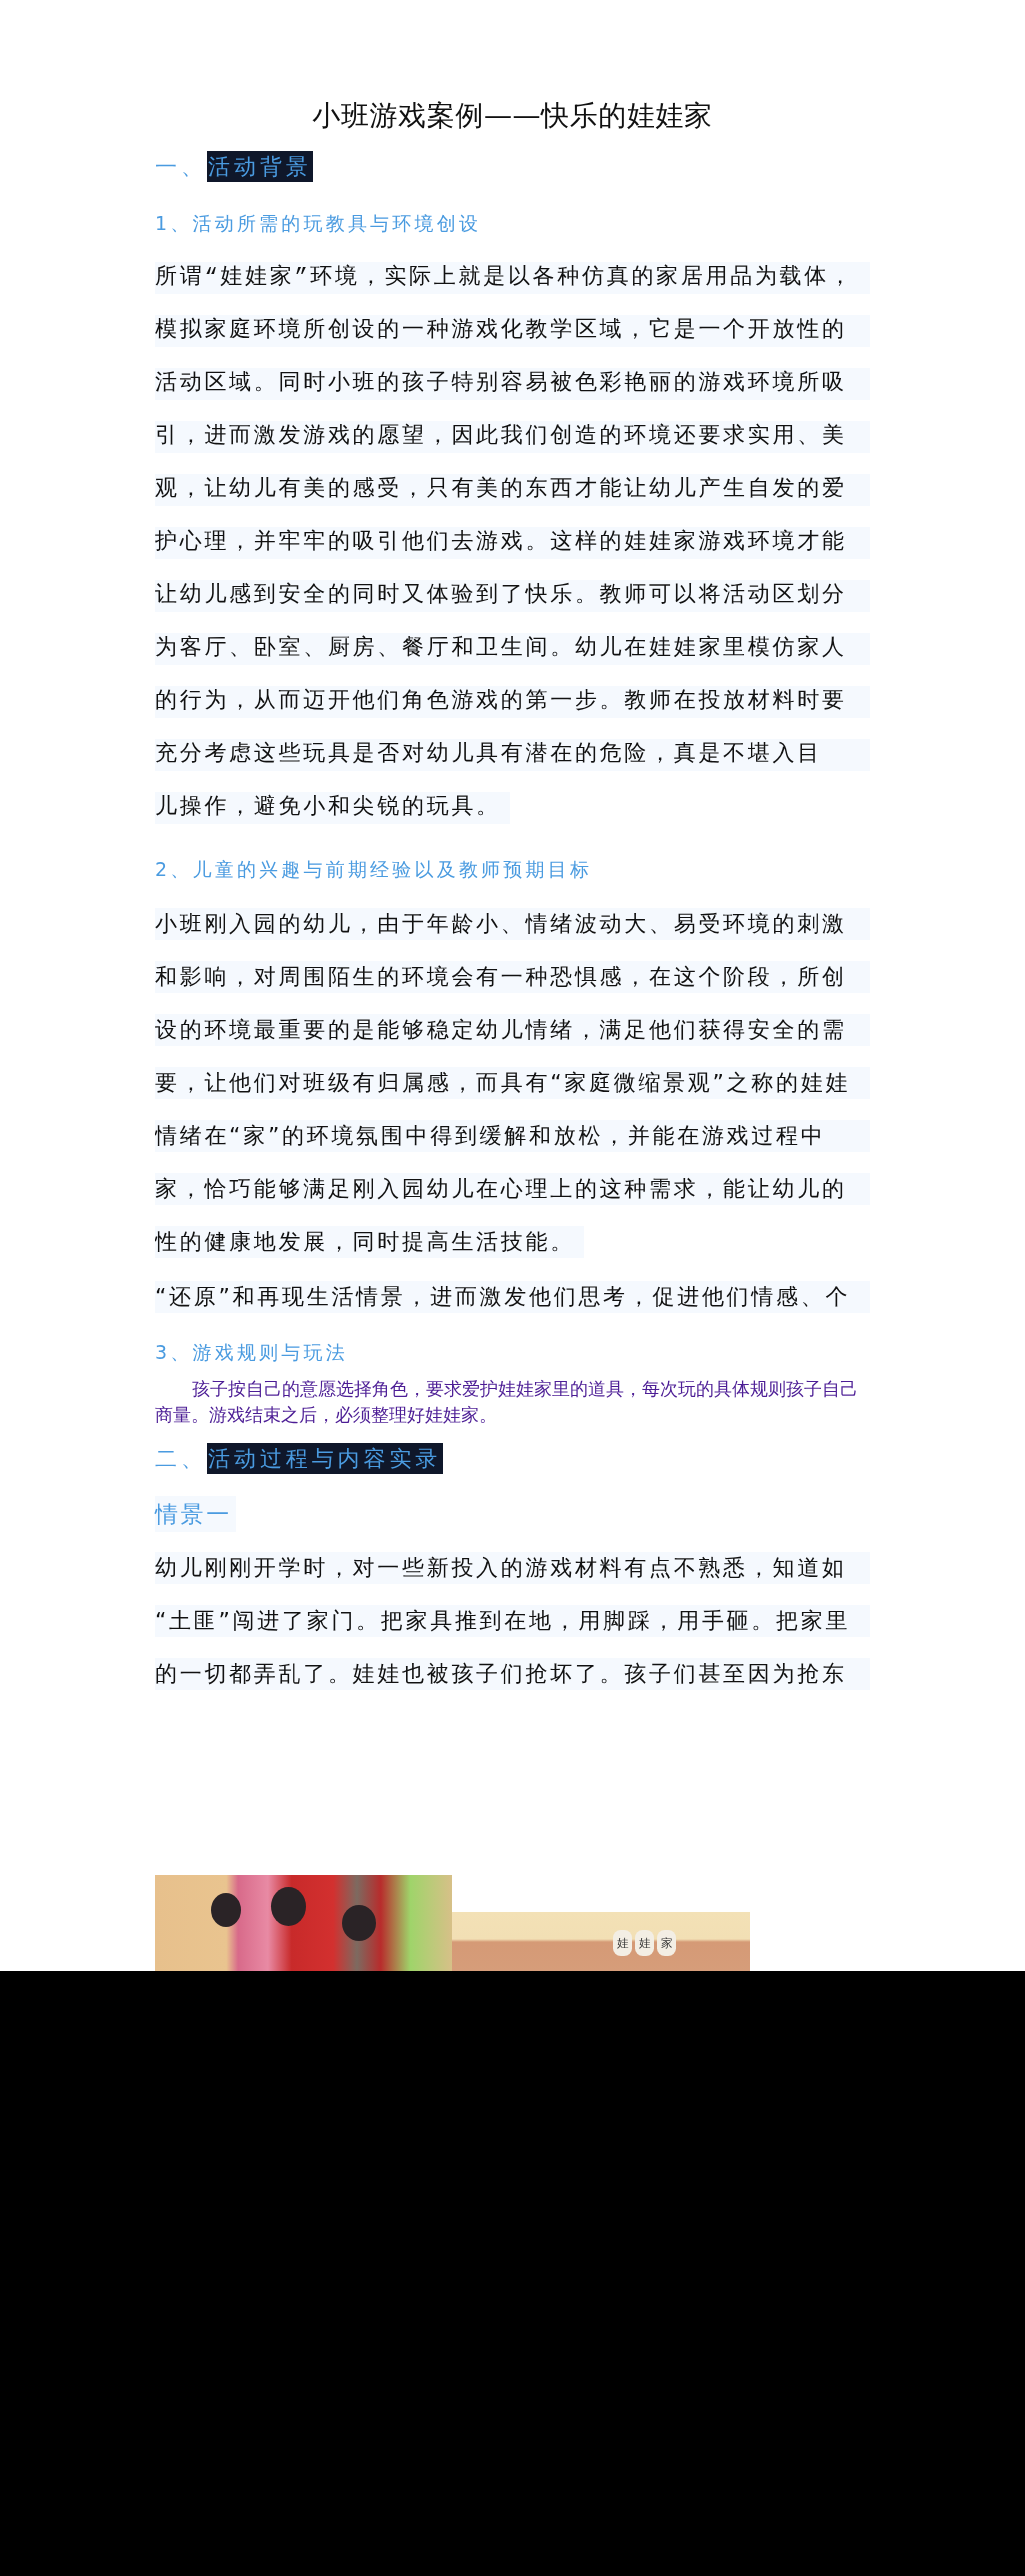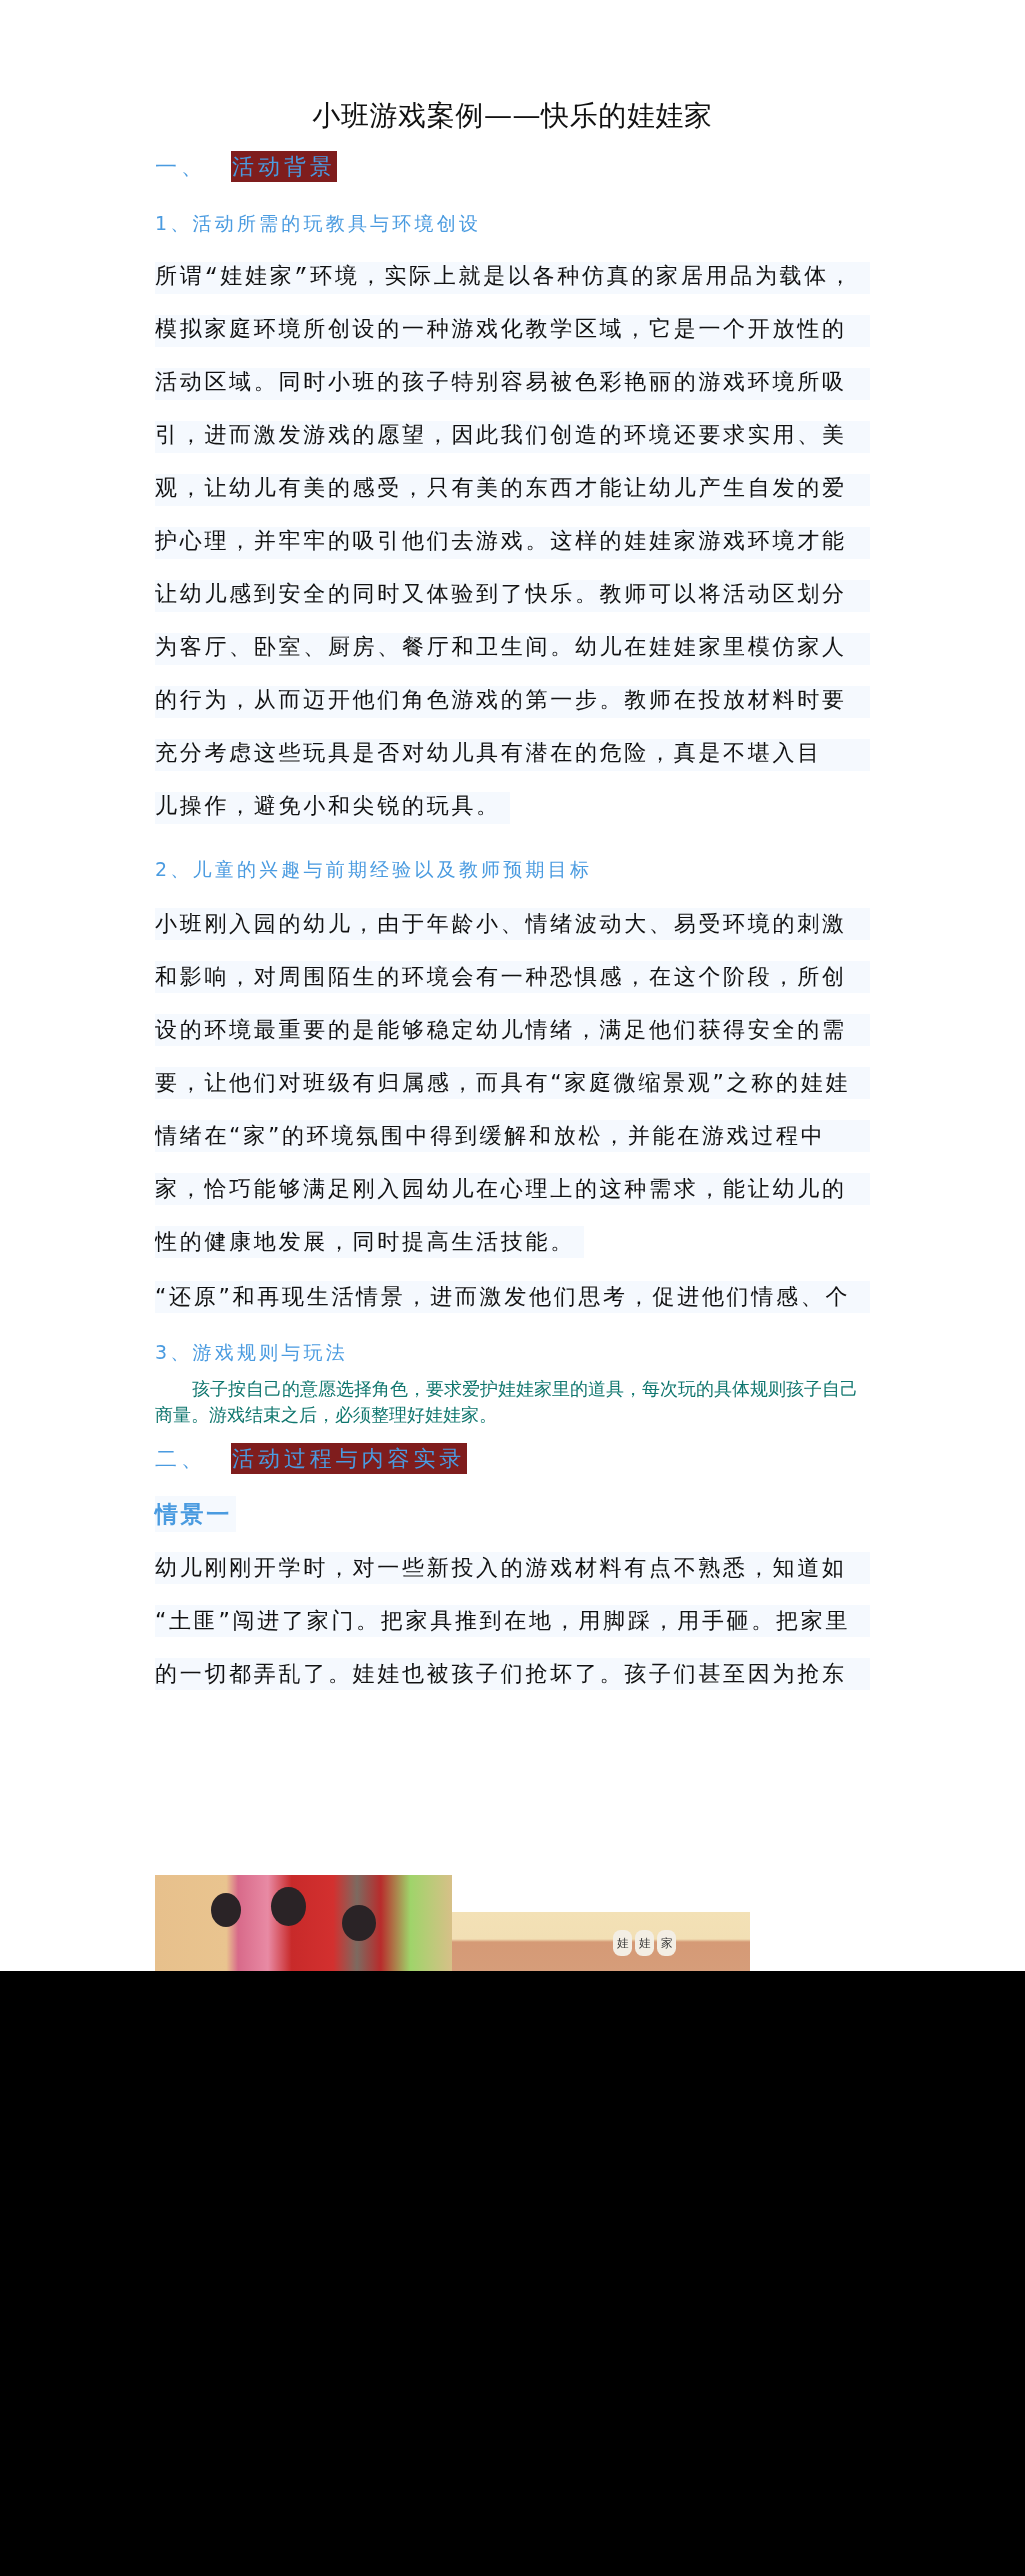--- a/index.html
+++ b/index.html
@@ -8,38 +8,38 @@
       font-family: "DejaVu Sans", sans-serif; color: #111;
     }
     .page { position: absolute; left: 0; top: 0; width: 1025px; height: 1971px; background: #fff; }
     .title {
       position: absolute; left: 0; top: 97px; width: 1025px; text-align: center;
       font-family: "DejaVu Serif", serif; font-size: 28px; color: #111; letter-spacing: 0.6px;
     }
     .h1 {
       position: absolute; left: 155px; font-size: 22px; color: #4a9be0; letter-spacing: 3.9px;
     }
-    .h1 .hl { background: #7f1d1d; padding: 2.6px 1.3px; margin-left: 24px; }
+    .h1 .hl { background: #0f172a; padding: 2.6px 1.3px; }
     .h2 {
       position: absolute; left: 155px; font-size: 19px; color: #4a9be0; letter-spacing: 3.2px;
     }
     .h3 {
-      position: absolute; left: 155px; font-size: 23px; font-weight: bold; color: #4a9be0;
+      position: absolute; left: 155px; font-size: 23px; font-weight: normal; color: #4a9be0;
       background: #f5f9fe; padding: 2.6px 3.9px 2.6px 0; letter-spacing: 2.6px;
     }
     .para { position: absolute; left: 155px; width: 715px; }
     .line {
       height: 32px; line-height: 32px; margin-bottom: 21px; background: #f5f9fe;
       font-size: 22px; letter-spacing: 2.7px; white-space: nowrap; overflow: hidden;
       display: block; color: #111;
     }
     .line.last { display: inline-block; padding-right: 9px; }
     .rules {
       position: absolute; left: 155px; width: 715px; font-family: "DejaVu Serif", serif;
-      font-size: 18px; line-height: 26px; color: #0f766e;
+      font-size: 18px; line-height: 26px; color: #4c1d95;
     }
     .rules p { margin: 0; text-indent: 37px; }
     .photo { position: absolute; overflow: hidden; }
     .photo1 {
       left: 155px; top: 1875px; width: 297px; height: 97px;
       background: linear-gradient(90deg, #e7c08c 0%, #e9c48f 24%, #d86a8a 28%, #e88aa4 38%, #c82a2a 46%, #d3302f 60%, #7d6a60 68%, #b82c2c 76%, #9fd46a 86%, #d7c088 100%);
     }
     .photo1 .head { position: absolute; border-radius: 50%; background: #2a2326; }
     .photo2 {
       left: 452px; top: 1912px; width: 298px; height: 60px;

